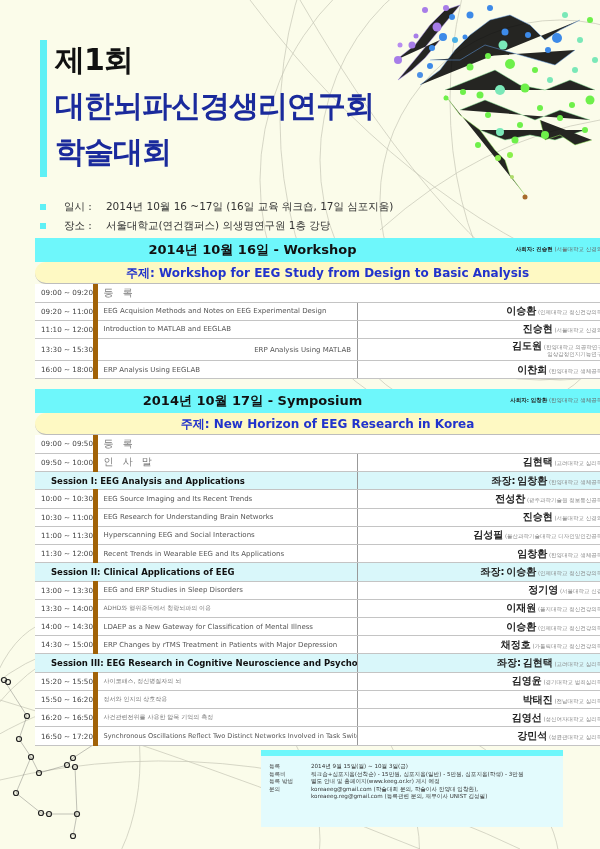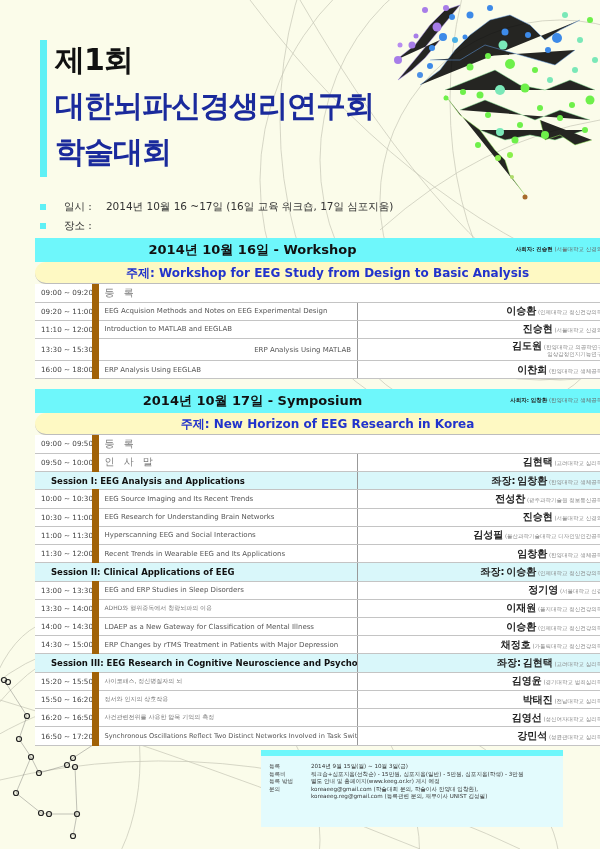--- a/index.html
+++ b/index.html
@@ -25,21 +25,21 @@
     .day { position: absolute; left: 35px; width: 585px; z-index: 2; }
     .day-head { height: 24px; background: #6ef7fb; position: relative; }
     .day-title { position: absolute; left: 0; right: 150px; text-align: center; top: 3px; font-size: 13px; font-weight: bold; color: #111; }
     .day-host { position: absolute; right: 10px; top: 8px; font-size: 5.5px; color: #666; white-space: nowrap; }
     .day-host b { color: #222; }
     .theme { height: 22px; background: #fef9c3; border-bottom: 1px solid #bdbdbd; text-align: center; font-size: 12px; font-weight: bold; color: #2233cc; line-height: 22px; border-radius: 11px; }
     .theme .kr { color: #2233cc; }
 
     table.sched { width: 100%; border-collapse: collapse; background: #fff; table-layout: fixed; }
     table.sched td { border-bottom: 1px solid #c4c4c4; height: 18.2px; font-size: 7px; color: #555; padding: 0 6px; white-space: nowrap; overflow: hidden; }
-    table.sched td.time { width: 60px; color: #444; text-align: center; border-right: 7px solid #a16207; font-size: 7.2px; }
+    table.sched td.time { width: 60px; color: #444; text-align: center; border-right: 5px solid #a16207; font-size: 7.2px; }
     table.sched td.speaker { width: 158px; text-align: right; border-left: 1px solid #999; font-size: 5.5px; color: #888; padding-right: 10px; }
     table.sched td.speaker b { color: #222; font-size: 10px; }
     table.sched td.kr-title { font-size: 10px; color: #777; letter-spacing: 3px; }
     table.sched td.kr-small { font-size: 6px; color: #777; }
     table.sched tr.session td { background: #d9f7fa; height: 18.5px; }
     table.sched tr.session td.sess-title { font-size: 8.5px; font-weight: bold; color: #111; text-align: left; padding-left: 16px; }
     table.sched tr.session td.speaker b { color: #222; }
     table.sched tr.two-line td { height: 22px; text-align: right; }
     .wrap2 { white-space: normal; line-height: 7px; }
 
@@ -175,20 +175,21 @@
 
 <div class="info">
   <div class="info-row">
     <span class="info-bullet"></span>
     <span style="margin-right:6px">일시 :</span>
     <span>2014년 10월 16 ~17일 (16일 교육 워크숍, 17일 심포지움)</span>
   </div>
   <div class="info-row">
     <span class="info-bullet"></span>
     <span style="margin-right:6px">장소 :</span>
+    <span>서울대학교(연건캠퍼스) 의생명연구원 1층 강당</span>
   </div>
 </div>
 
 <div class="day" style="top:238px;">
   <div class="day-head">
     <div class="day-title">2014년 10월 16일 - Workshop</div>
     <div class="day-host">
       <b>사회자:</b> <b>진승현</b> <span>(서울대학교 신경외과)</span>
     </div>
   </div>

